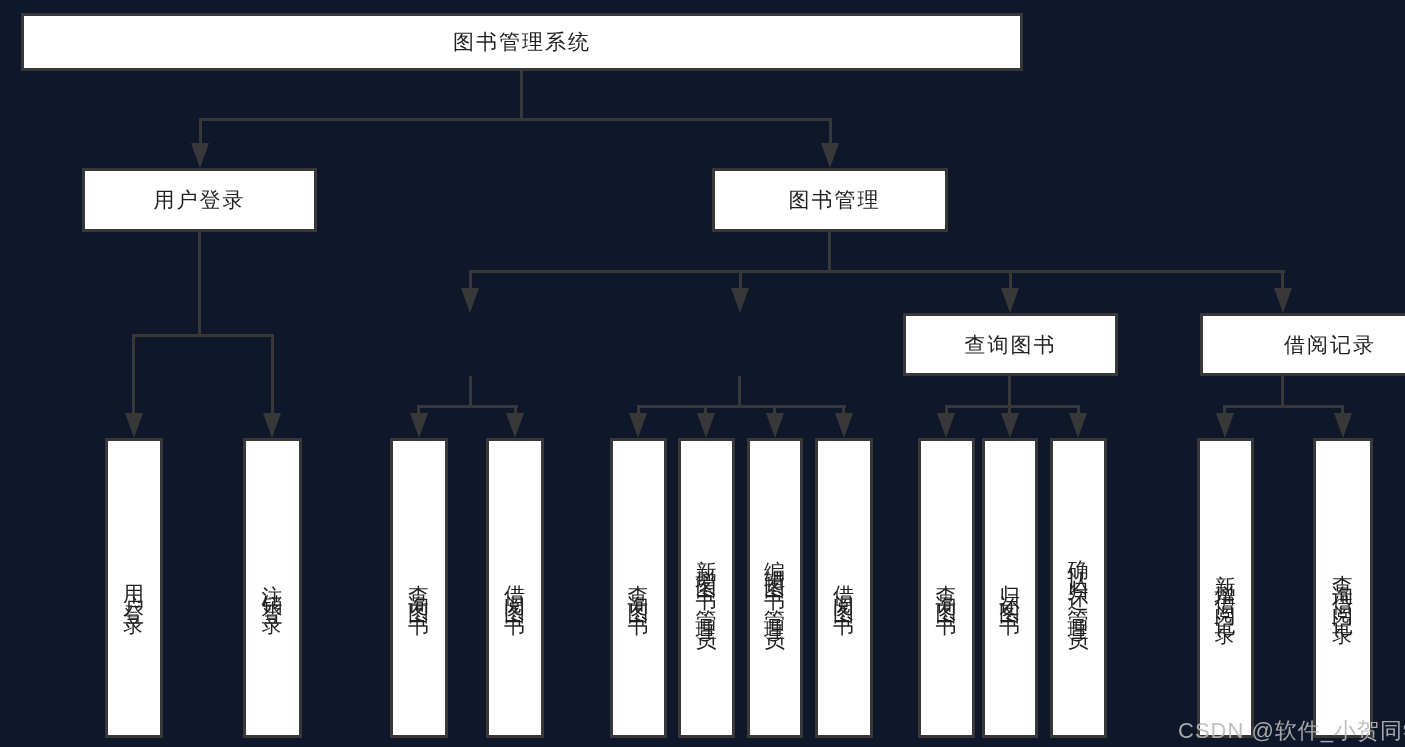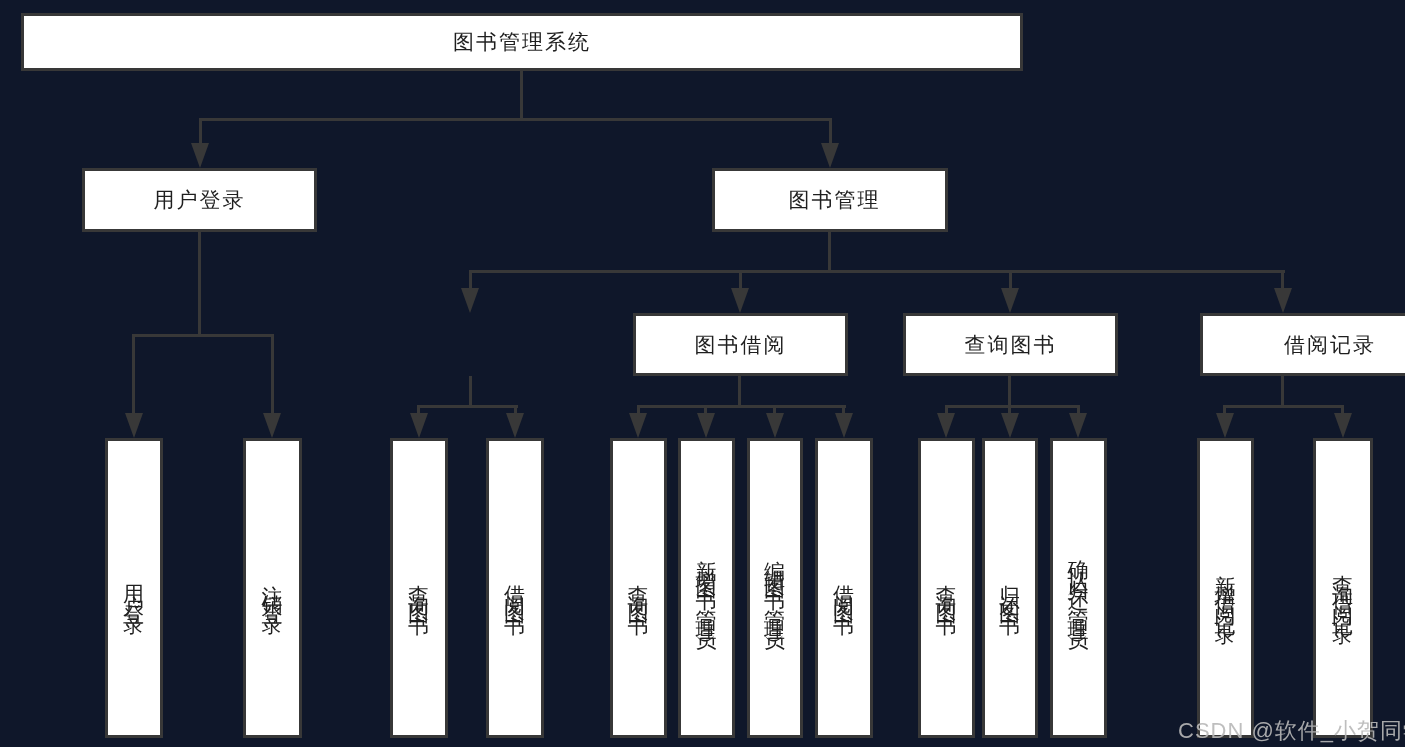--- a/index.html
+++ b/index.html
@@ -106,23 +106,20 @@
     <span>图书管理系统</span>
   </div>
 
   <div class="node h n-login">
     <span>用户登录</span>
   </div>
   <div class="node h n-mgmt">
     <span>图书管理</span>
   </div>
 
-  <div class="node h n-l3-2">
-    <span>图书借阅</span>
-  </div>
   <div class="node h n-l3-3">
     <span>查询图书</span>
   </div>
   <div class="node h n-l3-4">
     <span>借阅记录</span>
   </div>
 
   <div class="node v leaf lf1">
     <span>用户登录</span>
   </div>

